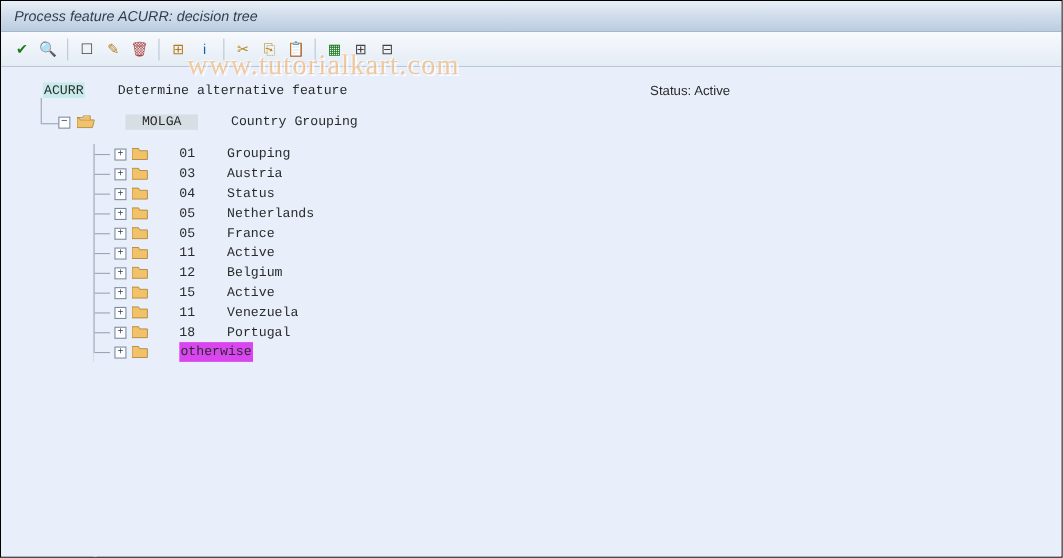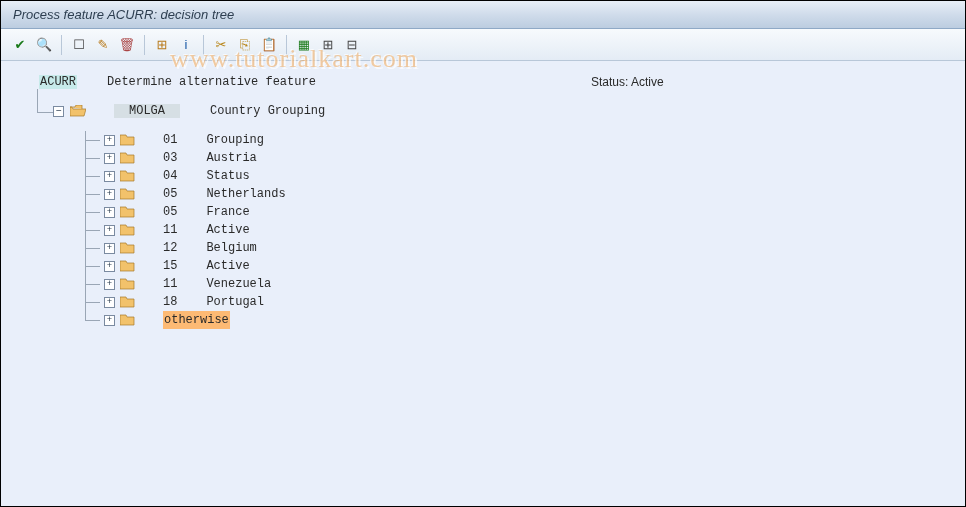--- a/index.html
+++ b/index.html
@@ -59,21 +59,21 @@
   }
   .status-area {
     position: absolute;
     left: 590px;
     top: 14px;
     font-family: Liberation Sans, sans-serif;
   }
   .root-line { display:flex; align-items:center; gap:6px; }
   .hl-root { background:#c7eaea; padding:0 1px; }
   .hl-group { background:#d6dfe4; padding:0 15px; }
-  .hl-otherwise { background:#fdba74; padding:0 1px; }
+  .hl-otherwise { background:#d946ef; padding:0 1px; }
   .folder-icon {
     width:14px;height:12px;
     display:inline-block;
     position:relative;
   }
   .folder-icon svg { display:block; }
   .mono { font-family: "Lucida Console", Monaco, "Courier New", monospace; margin-left: 24px; }
   .watermark {
     position: absolute;
     top: 44px;

